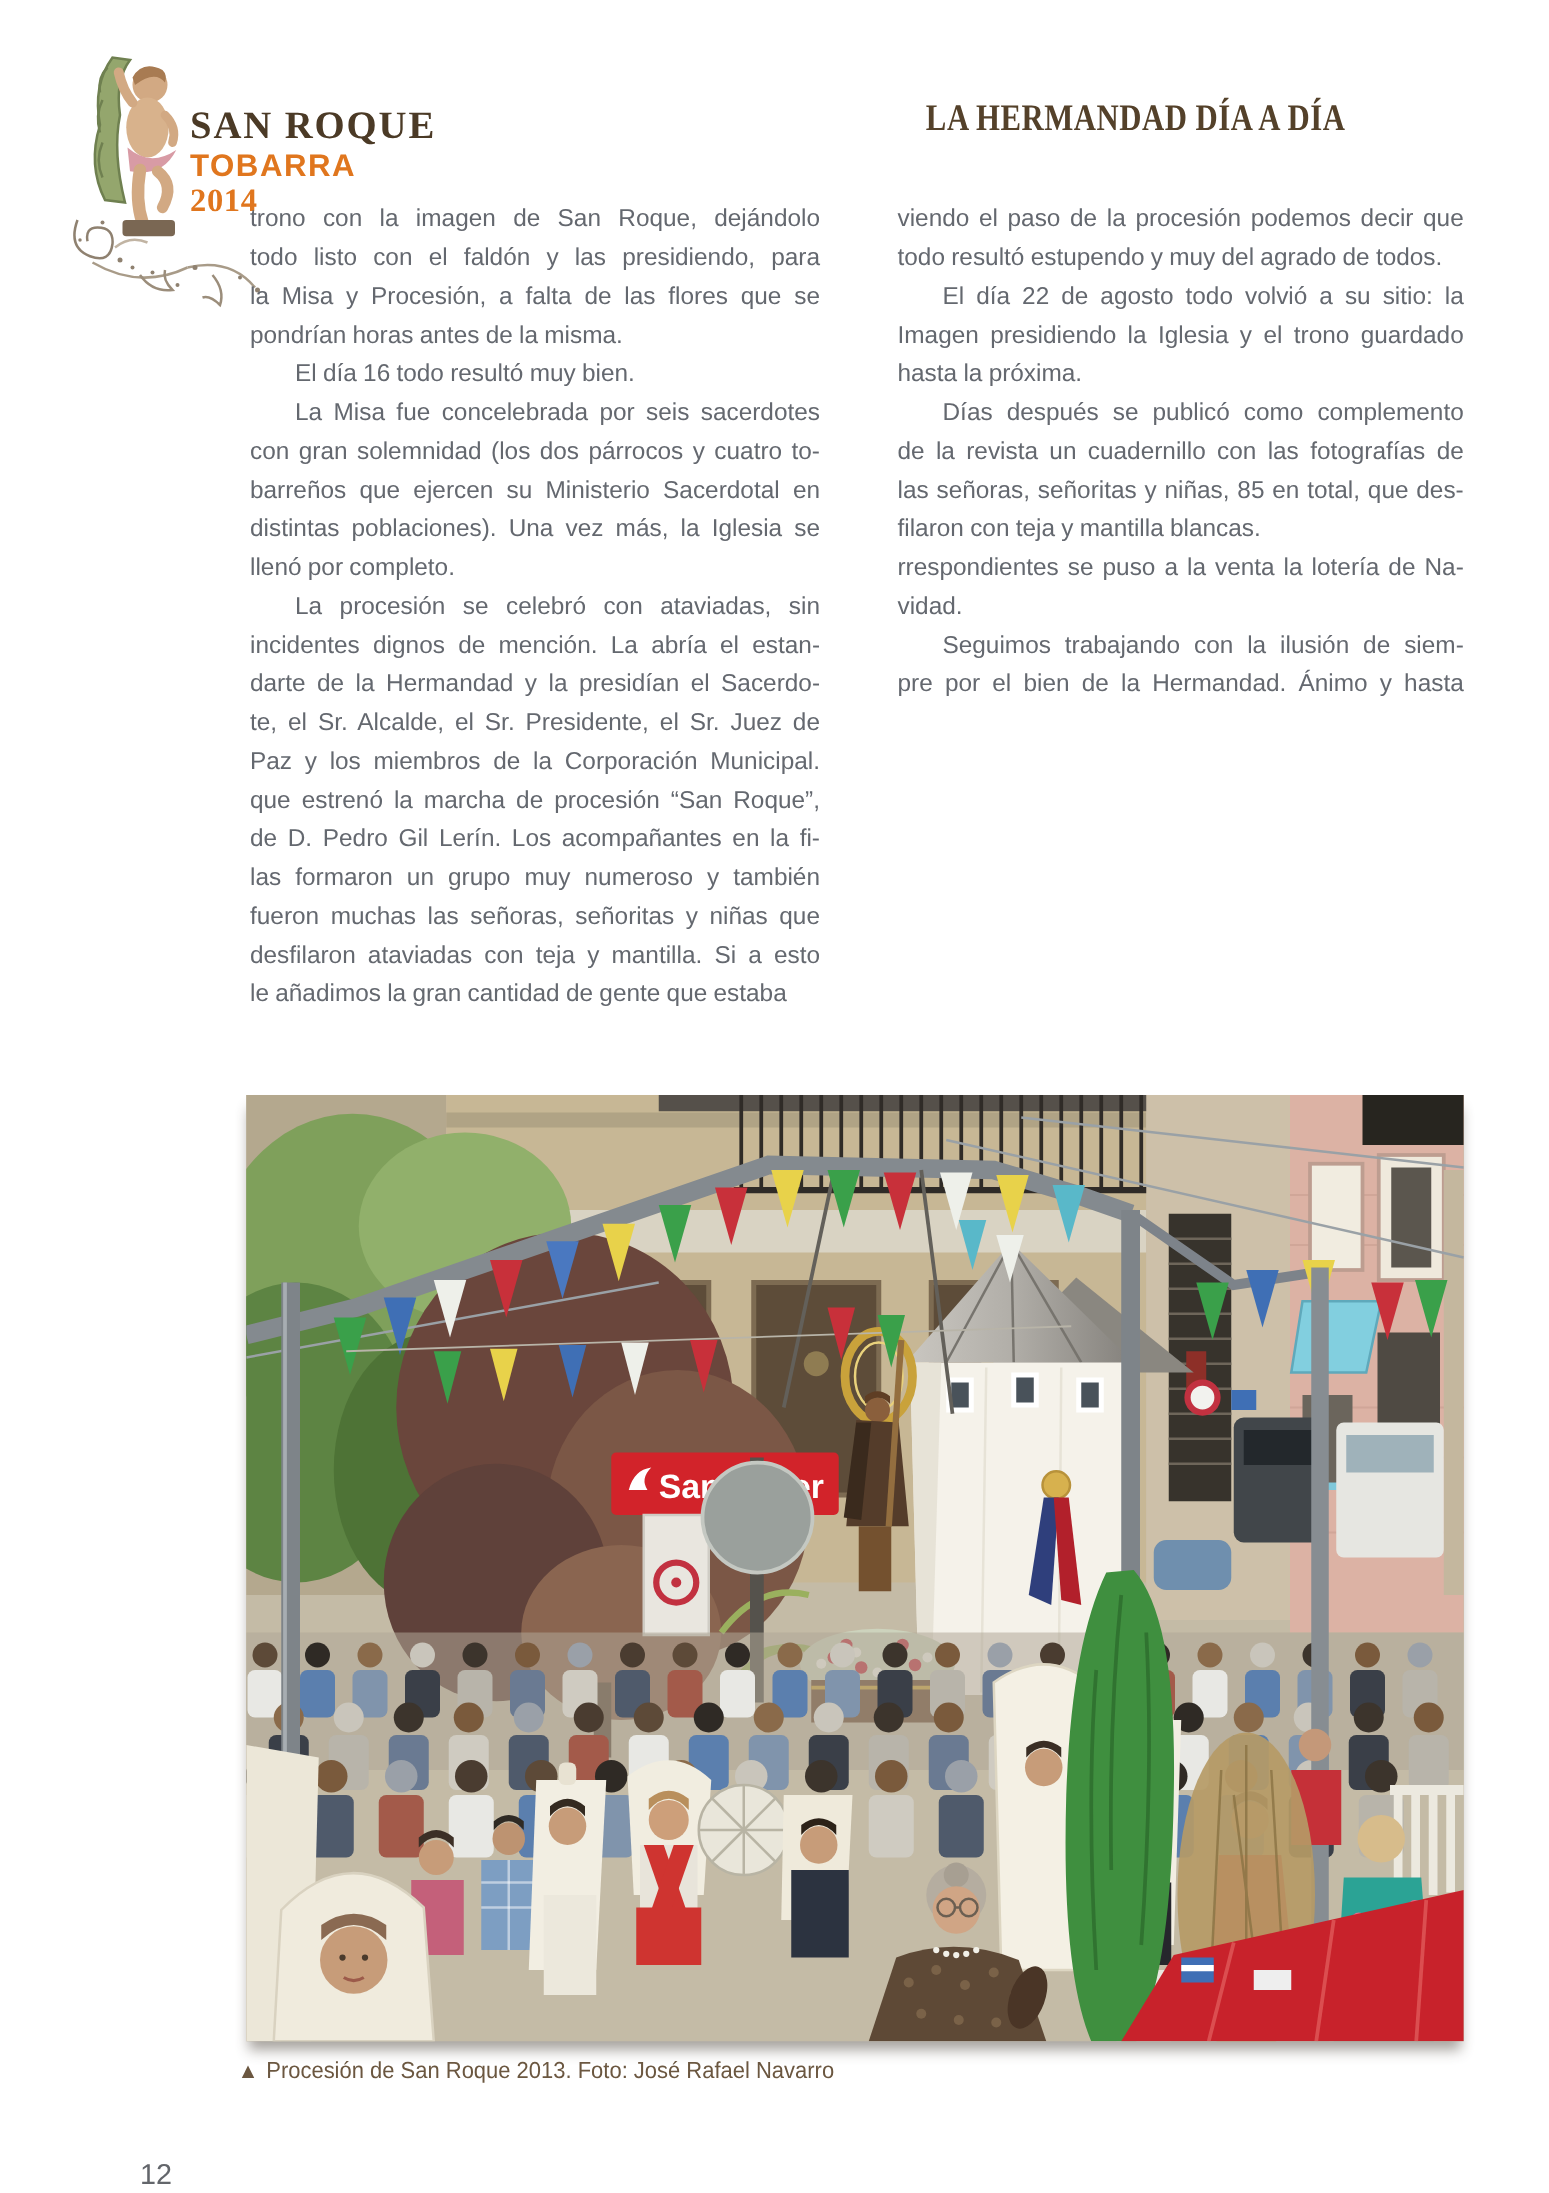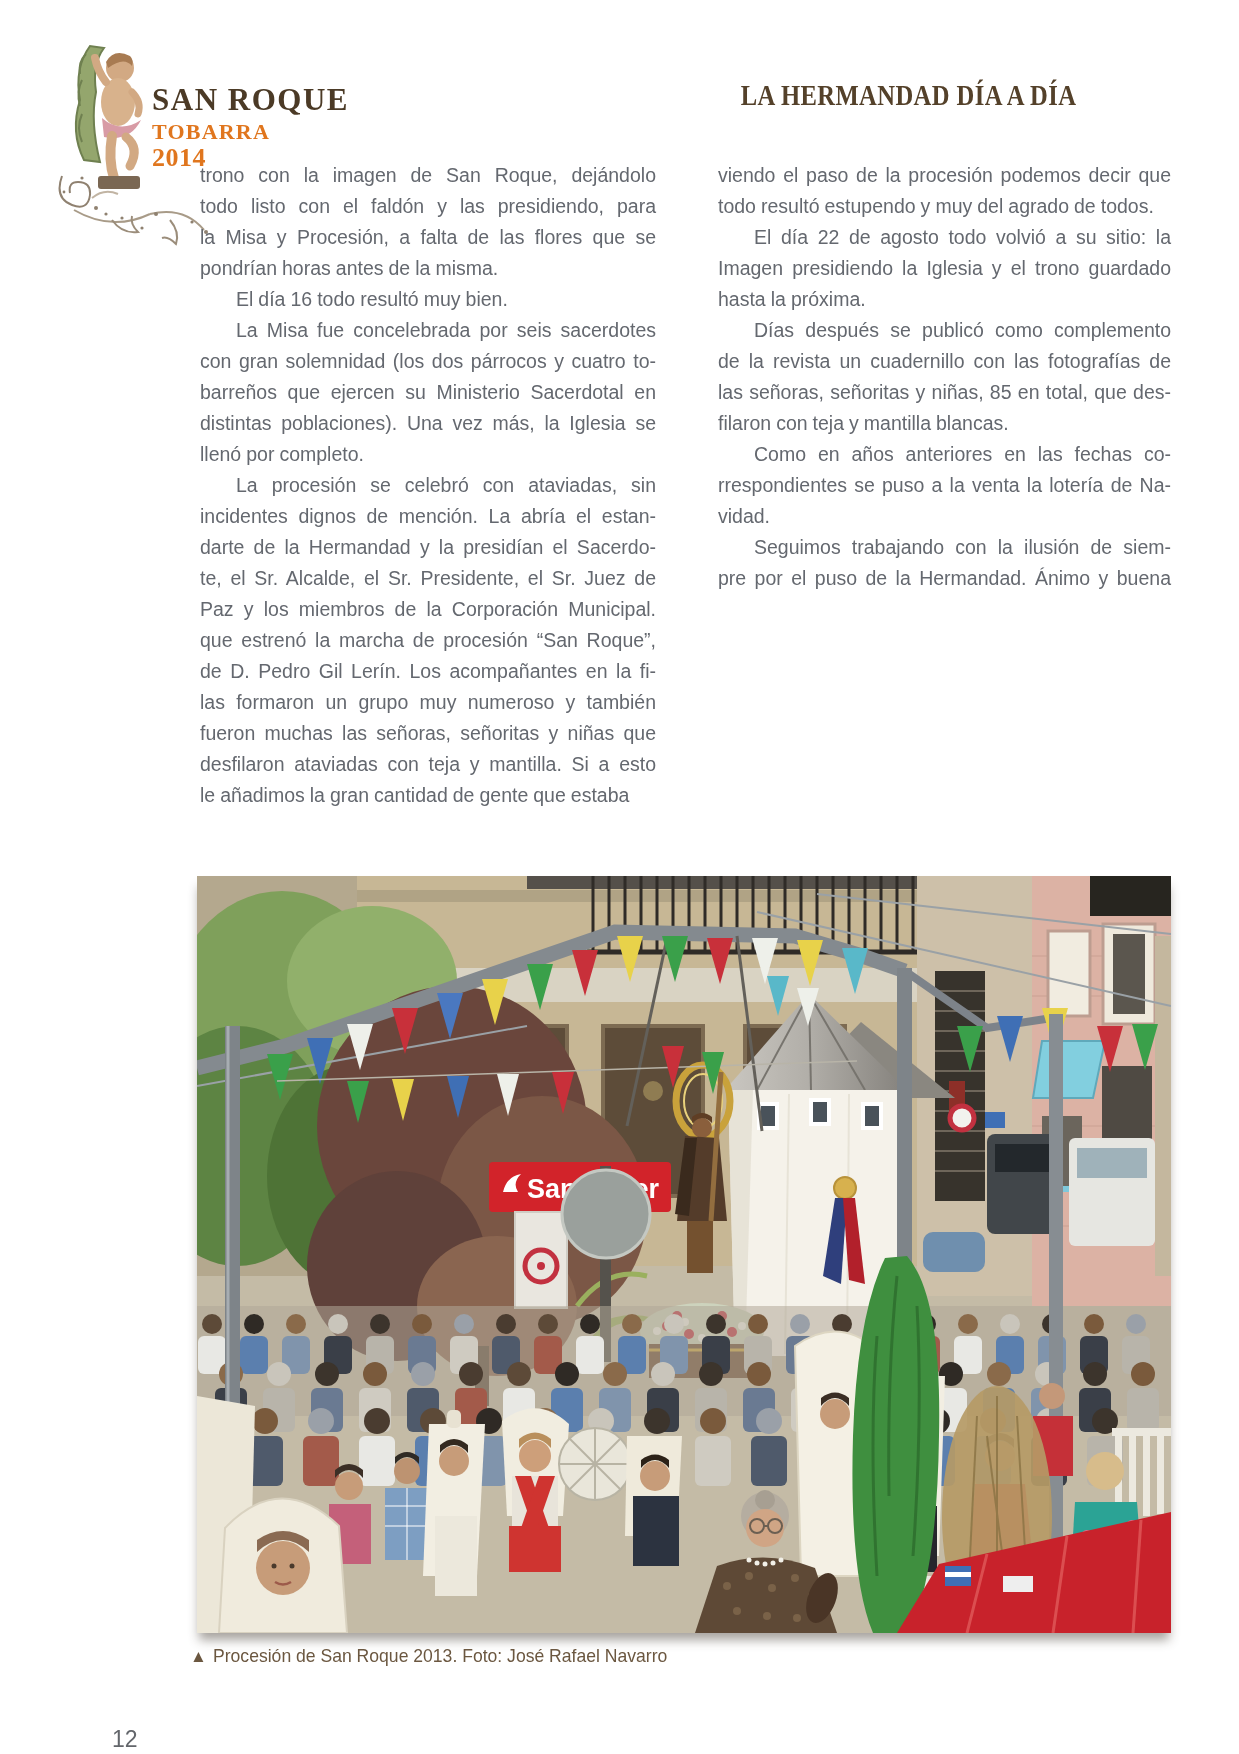--- a/index.html
+++ b/index.html
@@ -18,22 +18,22 @@
   }
   
   .cherub{position:absolute;left:20px;top:40px;width:92px;height:152px;}
   .flourish{position:absolute;left:4px;top:148px;width:180px;height:104px;opacity:.85;}
   .mast-text{position:absolute;left:104px;top:84px;line-height:1;}
   .mast-title{
     font-family:"Liberation Serif","DejaVu Serif",serif;
     font-size:31px;letter-spacing:1.5px;color:var(--title-brown);font-weight:600;
   }
   .mast-sub{
-    font-family:Liberation Serif, serif;
-    font-size:22px;letter-spacing:1.2px;color:var(--accent-orange);font-weight:bold;margin-top:6px;
+    font-family:Liberation Sans, sans-serif;
+    font-size:25px;letter-spacing:1.2px;color:var(--accent-orange);font-weight:bold;margin-top:6px;
   }
   .mast-year{
     font-family:"Liberation Serif","DejaVu Serif",serif;
     font-size:26px;letter-spacing:.5px;color:var(--accent-orange);font-weight:bold;margin-top:2px;
   }
   .section-header{
     position:absolute;right:211px;top:78px;
     font-family:"Liberation Serif","DejaVu Serif",serif;
     font-size:30px;font-weight:bold;color:var(--header-brown);
     transform:scaleX(.82);transform-origin:right center;white-space:nowrap;
@@ -141,25 +141,24 @@
   <div class="column right">
       <div class="line">viendo el paso de la procesión podemos decir que</div>
       <div class="line end">todo resultó estupendo y muy del agrado de todos.</div>
       <div class="line indent">El día 22 de agosto todo volvió a su sitio: la</div>
       <div class="line">Imagen presidiendo la Iglesia y el trono guardado</div>
       <div class="line end">hasta la próxima.</div>
       <div class="line indent">Días después se publicó como complemento</div>
       <div class="line">de la revista un cuadernillo con las fotografías de</div>
       <div class="line">las señoras, señoritas y niñas, 85 en total, que des-</div>
       <div class="line end">filaron con teja y mantilla blancas.</div>
-      <div class="line indent">Como en años anteriores en las fechas co-</div>
       <div class="line">rrespondientes se puso a la venta la lotería de Na-</div>
       <div class="line end">vidad.</div>
       <div class="line indent">Seguimos trabajando con la ilusión de siem-</div>
-      <div class="line">pre por el puso de la Hermandad. Ánimo y buena</div>
+      <div class="line">pre por el bien de la Hermandad. Ánimo y hasta</div>
     </div>
 
   <div class="photo">
   <svg viewBox="0 0 974 757" preserveAspectRatio="none" aria-hidden="true">
     <defs>
       <linearGradient id="coneGrad" x1="0" y1="0" x2="1" y2="0">
         <stop offset="0" stop-color="#cac7c1"></stop>
             <stop offset=".45" stop-color="#b2afa9"></stop>
             <stop offset="1" stop-color="#84817c"></stop>
       </linearGradient>

